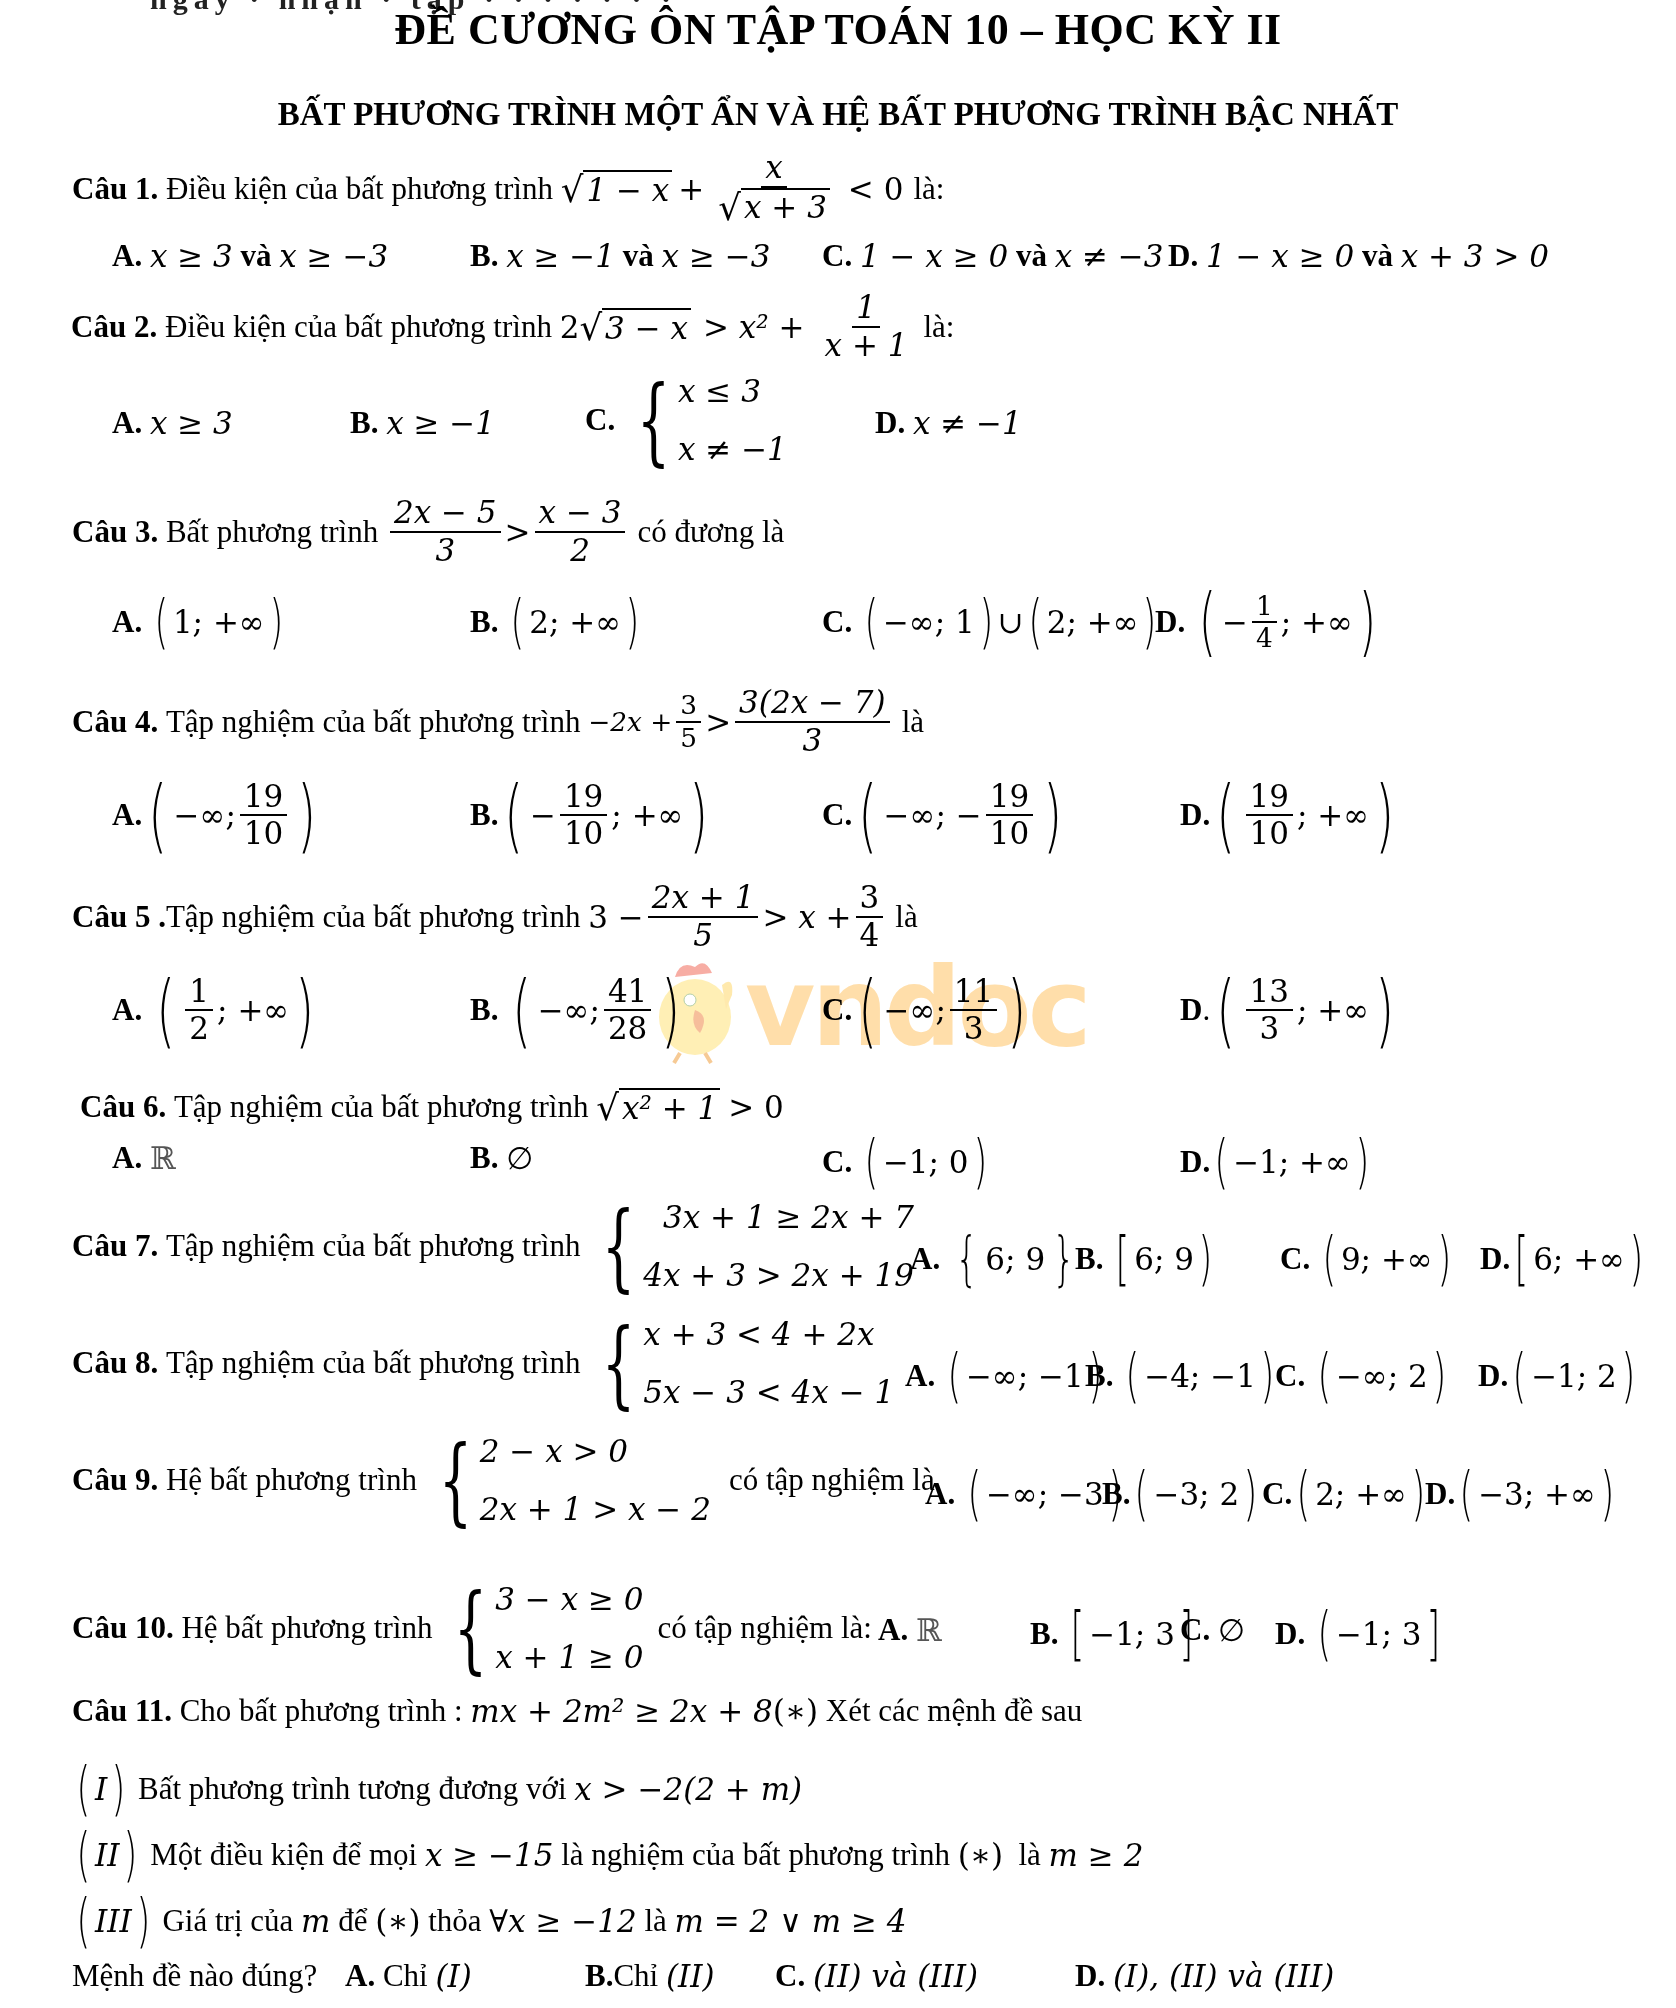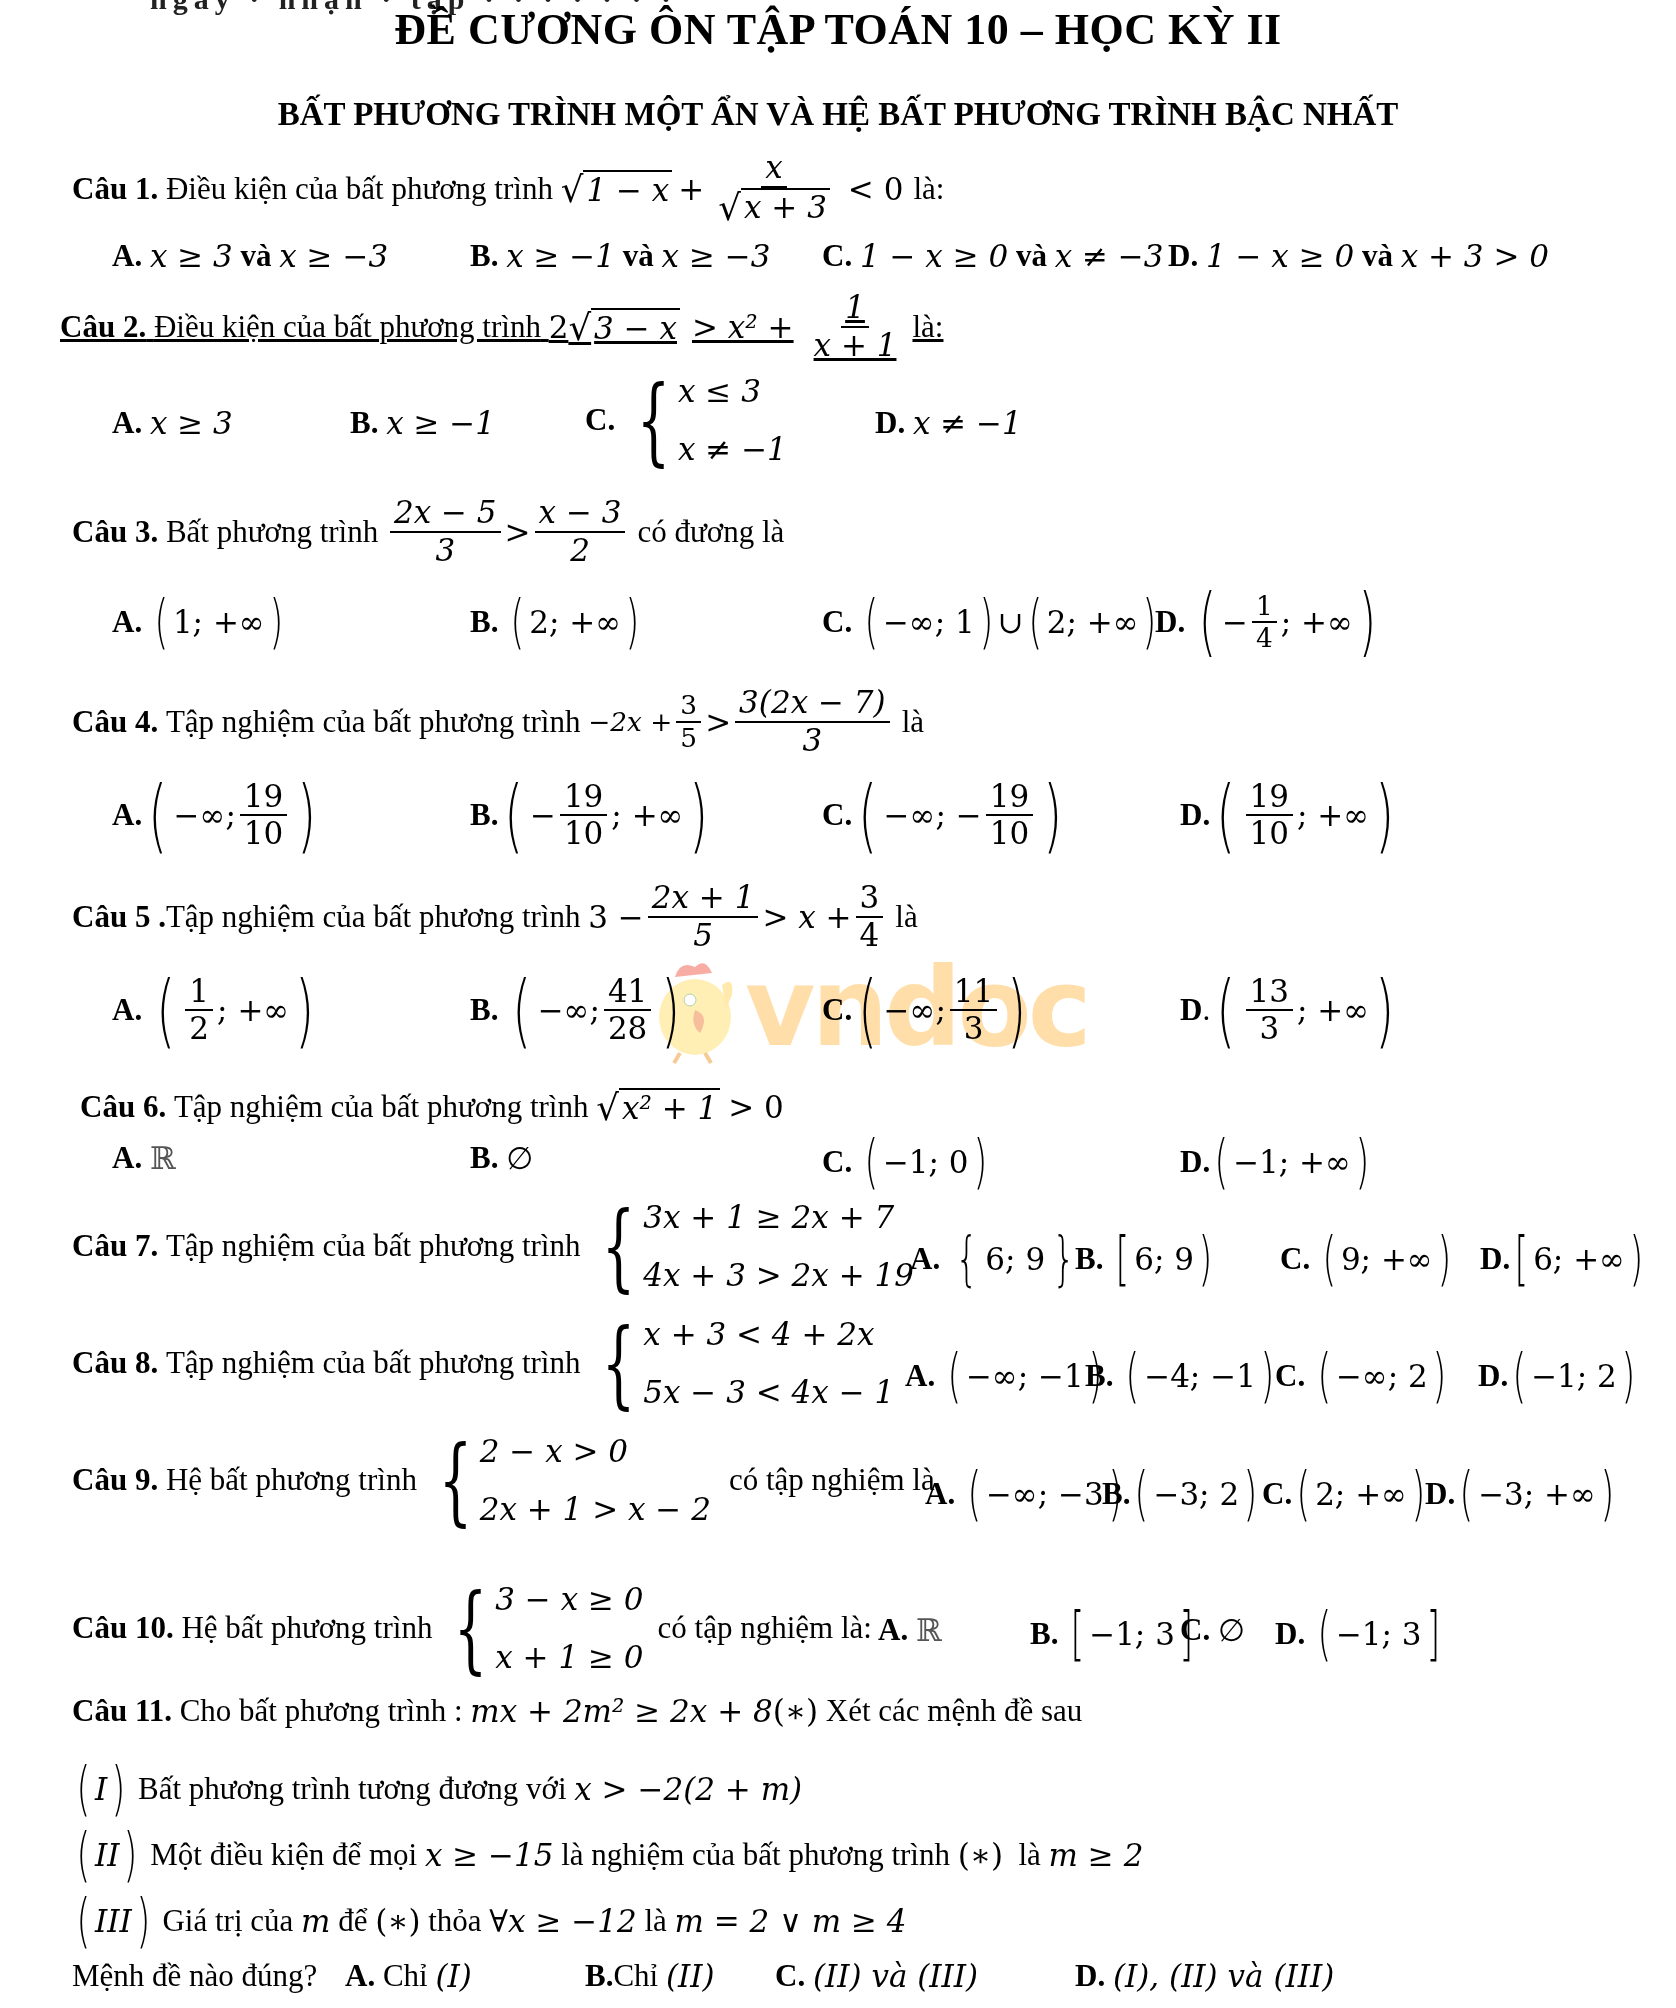--- a/index.html
+++ b/index.html
@@ -63,21 +63,21 @@
         </span></span>
     </span>
   <span class="mr" style="margin:0 10px">&lt; 0</span>
   <span>là:</span>
 </div>
 <div class="opt" style="top:238px;left:112px;"><span class="b">A.</span>&nbsp;<span class="m">x ≥ 3</span>&nbsp;<span class="b">và</span>&nbsp;<span class="m">x ≥ −3</span></div>
 <div class="opt" style="top:238px;left:470px;"><span class="b">B.</span>&nbsp;<span class="m">x ≥ −1</span>&nbsp;<span class="b">và</span>&nbsp;<span class="m">x ≥ −3</span></div>
 <div class="opt" style="top:238px;left:822px;"><span class="b">C.</span>&nbsp;<span class="m">1 − x ≥ 0</span>&nbsp;<span class="b">và</span>&nbsp;<span class="m">x ≠ −3</span></div>
 <div class="opt" style="top:238px;left:1168px;"><span class="b">D.</span>&nbsp;<span class="m">1 − x ≥ 0</span>&nbsp;<span class="b">và</span>&nbsp;<span class="m">x + 3 &gt; 0</span></div>
 
-<div class="abs row" style="top:290px;left:60px;text-decoration:underline;">
+<div class="abs row" style="top:290px;left:71px;">
   <span class="b">Câu 2.</span>&nbsp;
   <span>Điều kiện của bất phương trình</span>&nbsp;
   <span class="mr">2</span>
   <span class="sqrt m">
       <span class="rad mr">√</span>
       <span class="under">3 − x</span>
     </span>
   <span class="m" style="margin:0 12px">&gt; x² +</span>
   <span class="frac m">
       <span class="num">1</span>
@@ -235,21 +235,21 @@
 <div class="opt" style="top:1140px;left:112px;"><span class="b">A.</span>&nbsp;<span class="mr" style="color:#555">ℝ</span></div>
 <div class="opt" style="top:1140px;left:470px;"><span class="b">B.</span>&nbsp;<span class="mr">∅</span></div>
 <div class="opt" style="top:1133px;left:822px;"><span class="b">C.</span>&nbsp;<span class="big">(</span><span class="mr">−1; 0</span><span class="big">)</span></div>
 <div class="opt" style="top:1133px;left:1180px;">
     <span class="b">D.</span>
     <span class="big">(</span>
     <span class="mr">−1; +∞</span>
     <span class="big">)</span>
   </div>
 
-<div class="abs row" style="top:1198px;left:72px;">
+<div class="abs row" style="top:1198px;left:72px;text-align:right;">
   <span class="b">Câu 7.</span>&nbsp;
   <span>Tập nghiệm của bất phương trình</span>&nbsp;
   <span class="sys">
       <span class="brace">{</span>
       <span class="lines m">
         <span>3x + 1 ≥ 2x + 7</span>
         <span>4x + 3 &gt; 2x + 19</span>
       </span>
     </span>
 </div>

